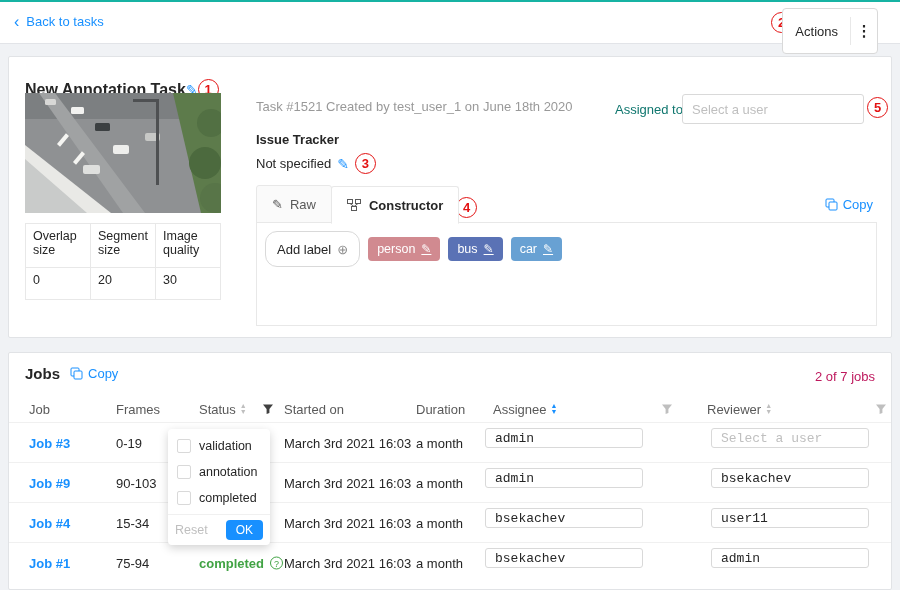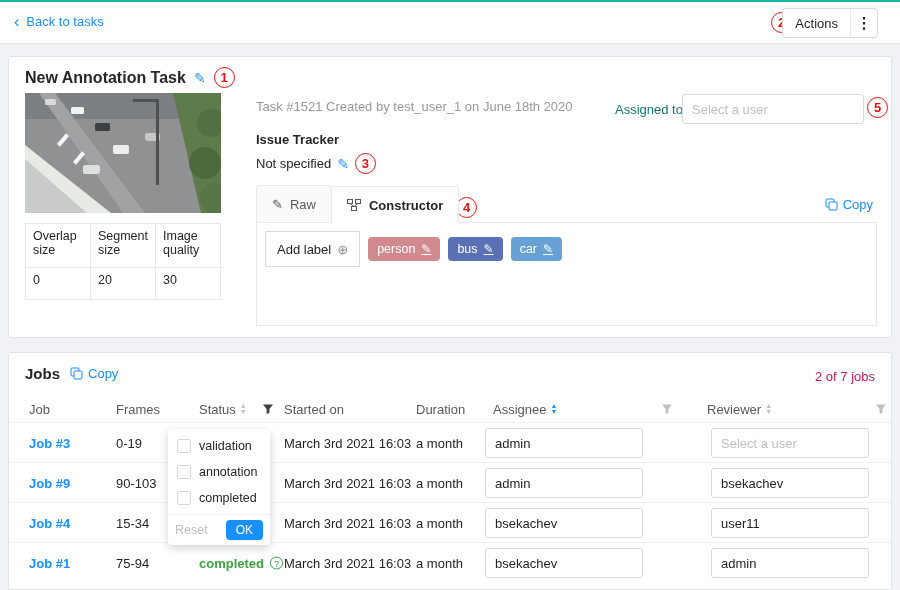--- a/index.html
+++ b/index.html
@@ -13,38 +13,38 @@
     overflow: hidden;
   }
   .top-accent { position:absolute; top:0; left:0; right:0; height:2px; background:#17b3a3; z-index:20; }
   .topbar {
     position:absolute; top:2px; left:0; right:0; height:42px;
     background:#fff; border-bottom:1px solid #e2e4e8; z-index:5;
   }
   .back-link { position:absolute; left:14px; top:12px; color:#1890ff; cursor:pointer; display:flex; align-items:center; gap:7px; }
   .back-link .chev { font-size:16px; line-height:14px; }
   .actions-group {
-    position:absolute; right:22px; top:6px; height:30px;
+    position:absolute; right:22px; top:6px; height:46px;
     background:#fff; border:1px solid #d9d9d9; border-radius:4px;
     display:flex; align-items:center; cursor:pointer;
   }
   .actions-group .lbl { padding:0 12px; }
   .actions-group .seg-divider { width:1px; height:28px; background:#e8e8e8; }
   .actions-group .dots { width:26px; text-align:center; font-size:15px; font-weight:bold; }
   .red-circ {
     display:inline-flex; align-items:center; justify-content:center;
     width:21px; height:21px; border:1.6px solid #e31212; border-radius:50%;
     color:#e31212; font-size:13px; font-weight:bold; background:transparent;
     flex:0 0 auto;
   }
   .card { position:absolute; background:#fff; border:1px solid #e1e3e6; border-radius:2px; }
   .main-card { left:8px; top:56px; width:884px; height:282px; }
   .jobs-card { left:8px; top:352px; width:884px; height:238px; }
 
-  .task-title-row { position:absolute; left:16px; top:10px; display:flex; align-items:center; gap:8px; }
+  .task-title-row { position:absolute; left:16px; top:22px; display:flex; align-items:center; }
   .task-title { font-size:16px; font-weight:700; color:#262626; }
   .edit-pencil { color:#1890ff; font-size:14px; cursor:pointer; }
   .preview { position:absolute; left:16px; top:36px; width:196px; height:120px; overflow:hidden; }
   .params-table { position:absolute; left:16px; top:166px; width:196px; border-collapse:collapse; }
   .params-table td {
     border:1px solid #e8e8e8; padding:5px 7px; font-size:12.5px; color:#262626;
     vertical-align:top; width:33.3%;
   }
   .params-table .hdr td { color:#262626; height:44px; }
   .params-table .vals td { height:32px; }
@@ -70,21 +70,21 @@
   .tab + .tab { margin-left:-1px;gap:8px; }
   .tab.active { background:#fff; color:#262626; font-weight:700; border-bottom:1px solid #fff; margin-bottom:-1px; z-index:2; }
   .ann4 { position:absolute; left:447px; top:140px; }
   .copy-link { display:flex; align-items:center; gap:5px; color:#1890ff; cursor:pointer; }
   .tab-copy { position:absolute; right:18px; top:140px; }
 
   .labels-panel { position:absolute; left:247px; top:165px; width:621px; height:104px; border:1px solid #e8e8e8; }
   .labels-row { display:flex; align-items:center; gap:8px; padding:8px; }
   .add-label-btn {
     display:flex; align-items:center; gap:6px; height:36px; padding:8px 11px;
-    background:#fff; border:1px solid #d9d9d9; border-radius:1px; cursor:pointer; font-size:13px;
+    background:#fff; border:1px solid #d9d9d9; border-radius:12px; cursor:pointer; font-size:13px;
   }
   .add-label-btn .plus { color:#8c8c8c; font-size:13px; }
   .chip {
     display:flex; align-items:center; gap:6px; height:24px; padding:0 9px;
     border-radius:4px; color:#fff; font-size:12.5px; cursor:pointer;
   }
   .chip .edit-pencil { color:#fff; text-decoration:underline; font-size:12px; }
 
   .jobs-head { position:absolute; left:16px; top:12px; display:flex; align-items:center; gap:10px; }
   .jobs-title { font-size:15px; font-weight:700; }
@@ -93,23 +93,23 @@
   .thead { position:absolute; left:0; right:0; top:42px; height:28px; border-bottom:1px solid #f0f0f0; }
   .th { position:absolute; top:50%; transform:translateY(-50%); color:#595959; display:flex; align-items:center; gap:4px; }
   .sort-carets { display:flex; flex-direction:column; line-height:6px; font-size:7px; color:#bfbfbf; }
   .sort-carets.blue { color:#1890ff; }
   .funnel { display:inline-flex; }
 
   .jrow { position:absolute; left:0; right:0; height:40px; border-bottom:1px solid #f0f0f0; }
   .cell { position:absolute; top:50%; transform:translateY(-50%); }
   .job-link { color:#1890ff; cursor:pointer; font-weight:600; }
   .cell-input {
-    position:absolute; top:5px; width:158px; height:30px;
+    position:absolute; top:5px; width:158px; height:20px;
     border:1px solid #d9d9d9; border-radius:3px; padding:0 9px; font-size:13px;
-    font-family:Liberation Sans, sans-serif; color:#262626;
+    font-family:Liberation Mono, monospace; color:#262626;
   }
   .status-completed { color:#41a344; font-weight:700; display:flex; align-items:center; gap:6px; }
   .q-circle {
     display:inline-flex; align-items:center; justify-content:center;
     width:13px; height:13px; border:1px solid #41a344; border-radius:50%;
     color:#41a344; font-size:9px; font-weight:400;
   }
 
   .filter-dropdown {
     position:absolute; left:159px; top:76px; width:102px; z-index:6;

